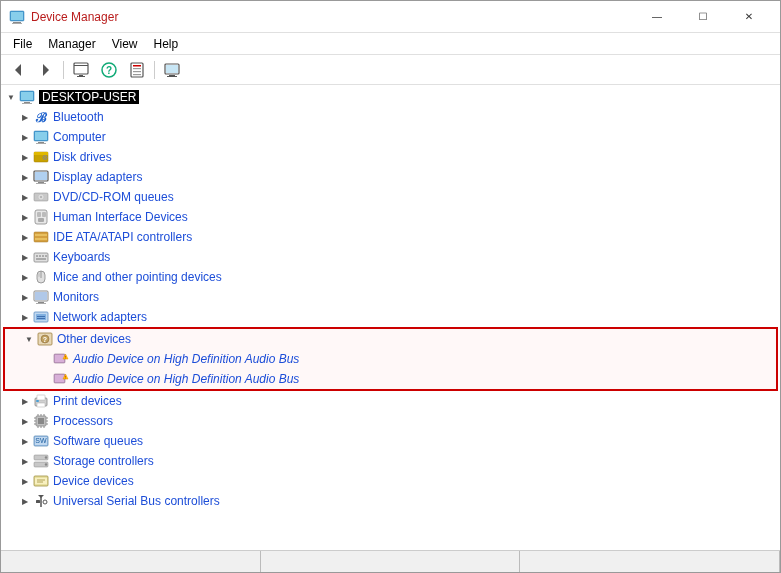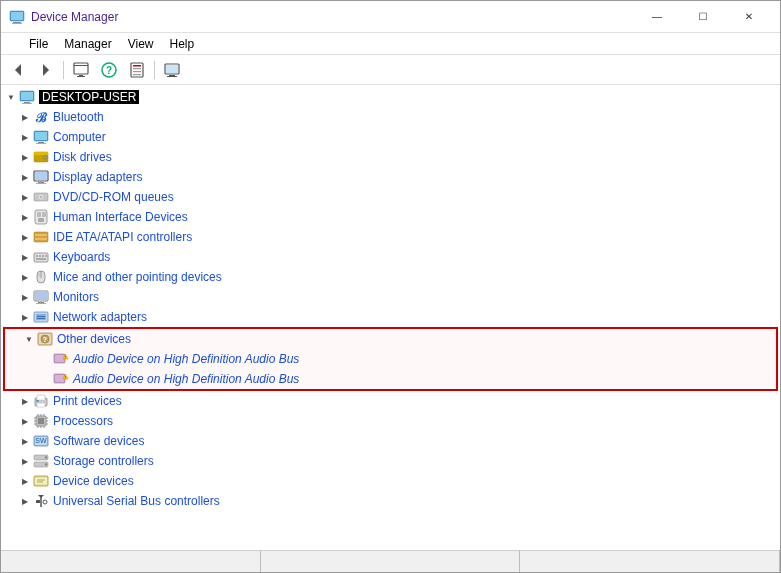--- a/index.html
+++ b/index.html
@@ -30,21 +30,21 @@
     }
     .title-bar-icon {
       width: 16px;
       height: 16px;
       margin-right: 6px;
       flex-shrink: 0;
     }
     .title-bar-text {
       flex: 1;
       font-size: 12px;
-      color: #4c1d95;
+      color: #b91c1c;
     }
     .title-bar-buttons {
       display: flex;
       gap: 0;
     }
     .title-bar-btn {
       width: 46px;
       height: 32px;
       display: flex;
       align-items: center;
@@ -52,21 +52,21 @@
       cursor: pointer;
       font-size: 10px;
       color: #333;
       background: transparent;
       border: none;
     }
     .menu-bar {
       height: 22px;
       display: flex;
       align-items: center;
-      padding: 0 20px;
+      padding: 0 4px;
       background: #fff;
       border-bottom: 1px solid #e0e0e0;
     }
     .menu-item {
       padding: 2px 8px;
       font-size: 12px;
       cursor: pointer;
       color: #000;
     }
     .toolbar {
@@ -471,21 +471,21 @@
 
       <div class="tree-item indent-1">
         <div class="expand-btn">▶</div>
         <div class="tree-icon">
           <svg width="16" height="16" viewBox="0 0 16 16">
             <rect x="1" y="3" width="14" height="10" rx="1" fill="#a0c0e8" stroke="#6090b8" stroke-width="0.8"></rect>
             <rect x="2" y="4" width="12" height="8" fill="#c0d8f0"></rect>
             <text x="8" y="10" text-anchor="middle" font-size="7" fill="#2060a0">SW</text>
           </svg>
         </div>
-        <span class="tree-label">Software devices</span>
+        <span class="tree-label">Software queues</span>
       </div>
 
       <div class="tree-item indent-1">
         <div class="expand-btn">▶</div>
         <div class="tree-icon">
           <svg width="16" height="16" viewBox="0 0 16 16">
             <rect x="1" y="2" width="14" height="5" rx="1" fill="#c8c8c8" stroke="#888" stroke-width="0.5"></rect>
             <rect x="1" y="9" width="14" height="5" rx="1" fill="#c8c8c8" stroke="#888" stroke-width="0.5"></rect>
             <circle cx="13" cy="4.5" r="1.2" fill="#888"></circle>
             <circle cx="13" cy="11.5" r="1.2" fill="#888"></circle>

